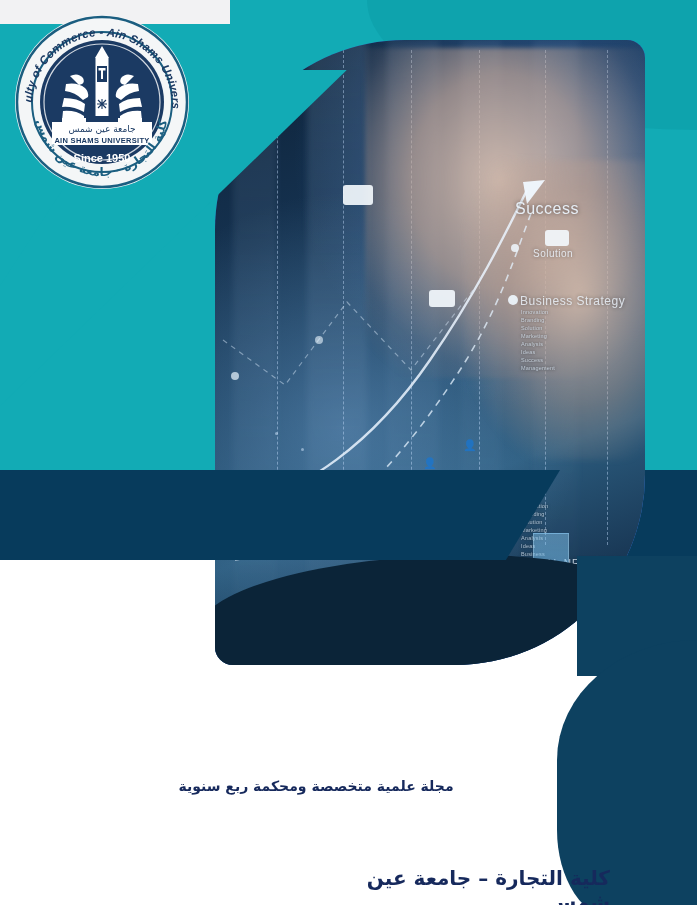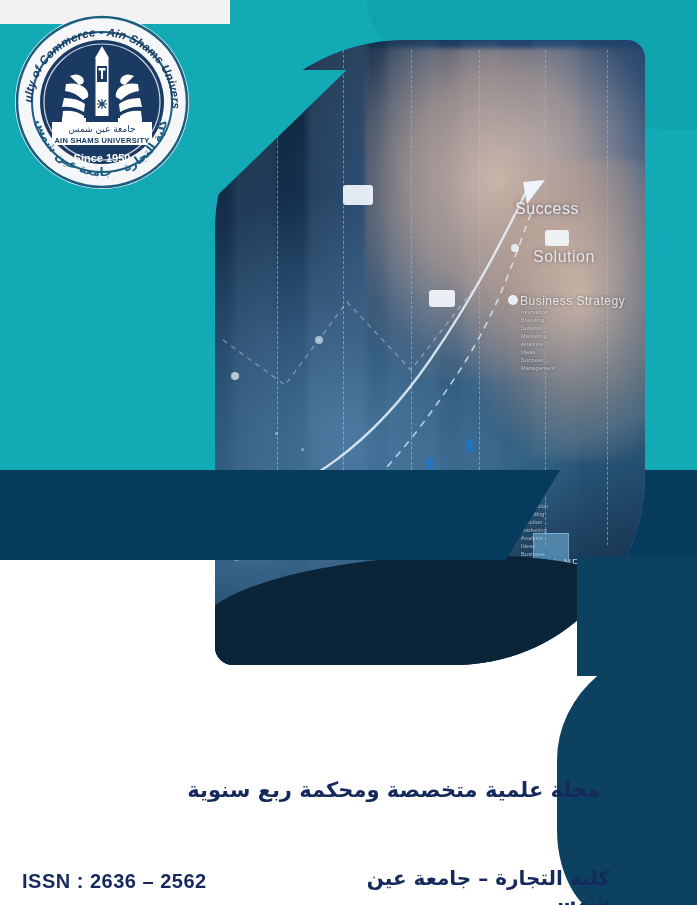--- a/index.html
+++ b/index.html
@@ -150,21 +150,21 @@
   .photo-label {
     position: absolute;
     color: rgba(238,246,255,0.92);
     font-family: "Liberation Sans", sans-serif;
     font-weight: 400;
     letter-spacing: 0.5px;
     white-space: nowrap;
     text-shadow: 0 0 4px rgba(0,0,0,0.55);
   }
   #label-success   { top: 160px; left: 300px; font-size: 16px; }
-  #label-solution  { top: 208px; left: 318px; font-size: 16px; opacity: .88; }
+  #label-solution  { top: 208px; left: 318px; font-size: 10px; opacity: .88; }
   #label-strategy  { top: 254px; left: 305px; font-size: 12px; opacity: .85; }
   #label-social    { top: 518px; left: 302px; font-size: 10px; letter-spacing: 1.1px; opacity: .85; }
 
   .mini-list {
     position: absolute;
     color: rgba(225,238,252,0.72);
     font-family: "Liberation Sans", sans-serif;
     font-size: 5.5px;
     line-height: 8px;
     letter-spacing: .2px;
@@ -276,26 +276,27 @@
     font-family: "DejaVu Sans", sans-serif;
     font-size: 26px;
     font-weight: bold;
     line-height: 40px;
     margin-top: 4px;
     padding-right: 70px;
   }
   #tagline {
     position: absolute;
     top: 778px;
-    left: 0;
+    left: 16px;
     width: 600px;
+    text-align: center;
     direction: rtl;
     color: #16295c;
     font-family: "DejaVu Sans", sans-serif;
-    font-size: 21px;
+    font-size: 14px;
     font-weight: bold;
   }
   #footer-faculty {
     position: absolute;
     top: 866px;
     left: 330px;
     width: 280px;
     text-align: right;
     direction: rtl;
     color: #16295c;
@@ -473,15 +474,14 @@
       <text font-family="'DejaVu Sans',sans-serif" font-size="12" font-weight="bold" fill="#1b5e80">
         <textPath href="#arc-ar" startOffset="50%" text-anchor="middle">كلية التجارة - جامعة عين شمس</textPath>
       </text>
     </svg>
   </div>
 
 
   <div id="tagline">مجلة علمية متخصصة ومحكمة ربع سنوية</div>
 
   <div id="footer-faculty">كلية التجارة – جامعة عين شمس</div>
-  <div id="footer-issn">ISSN : 2636 – 2562</div>
 
 </div>
 
 </body></html>

